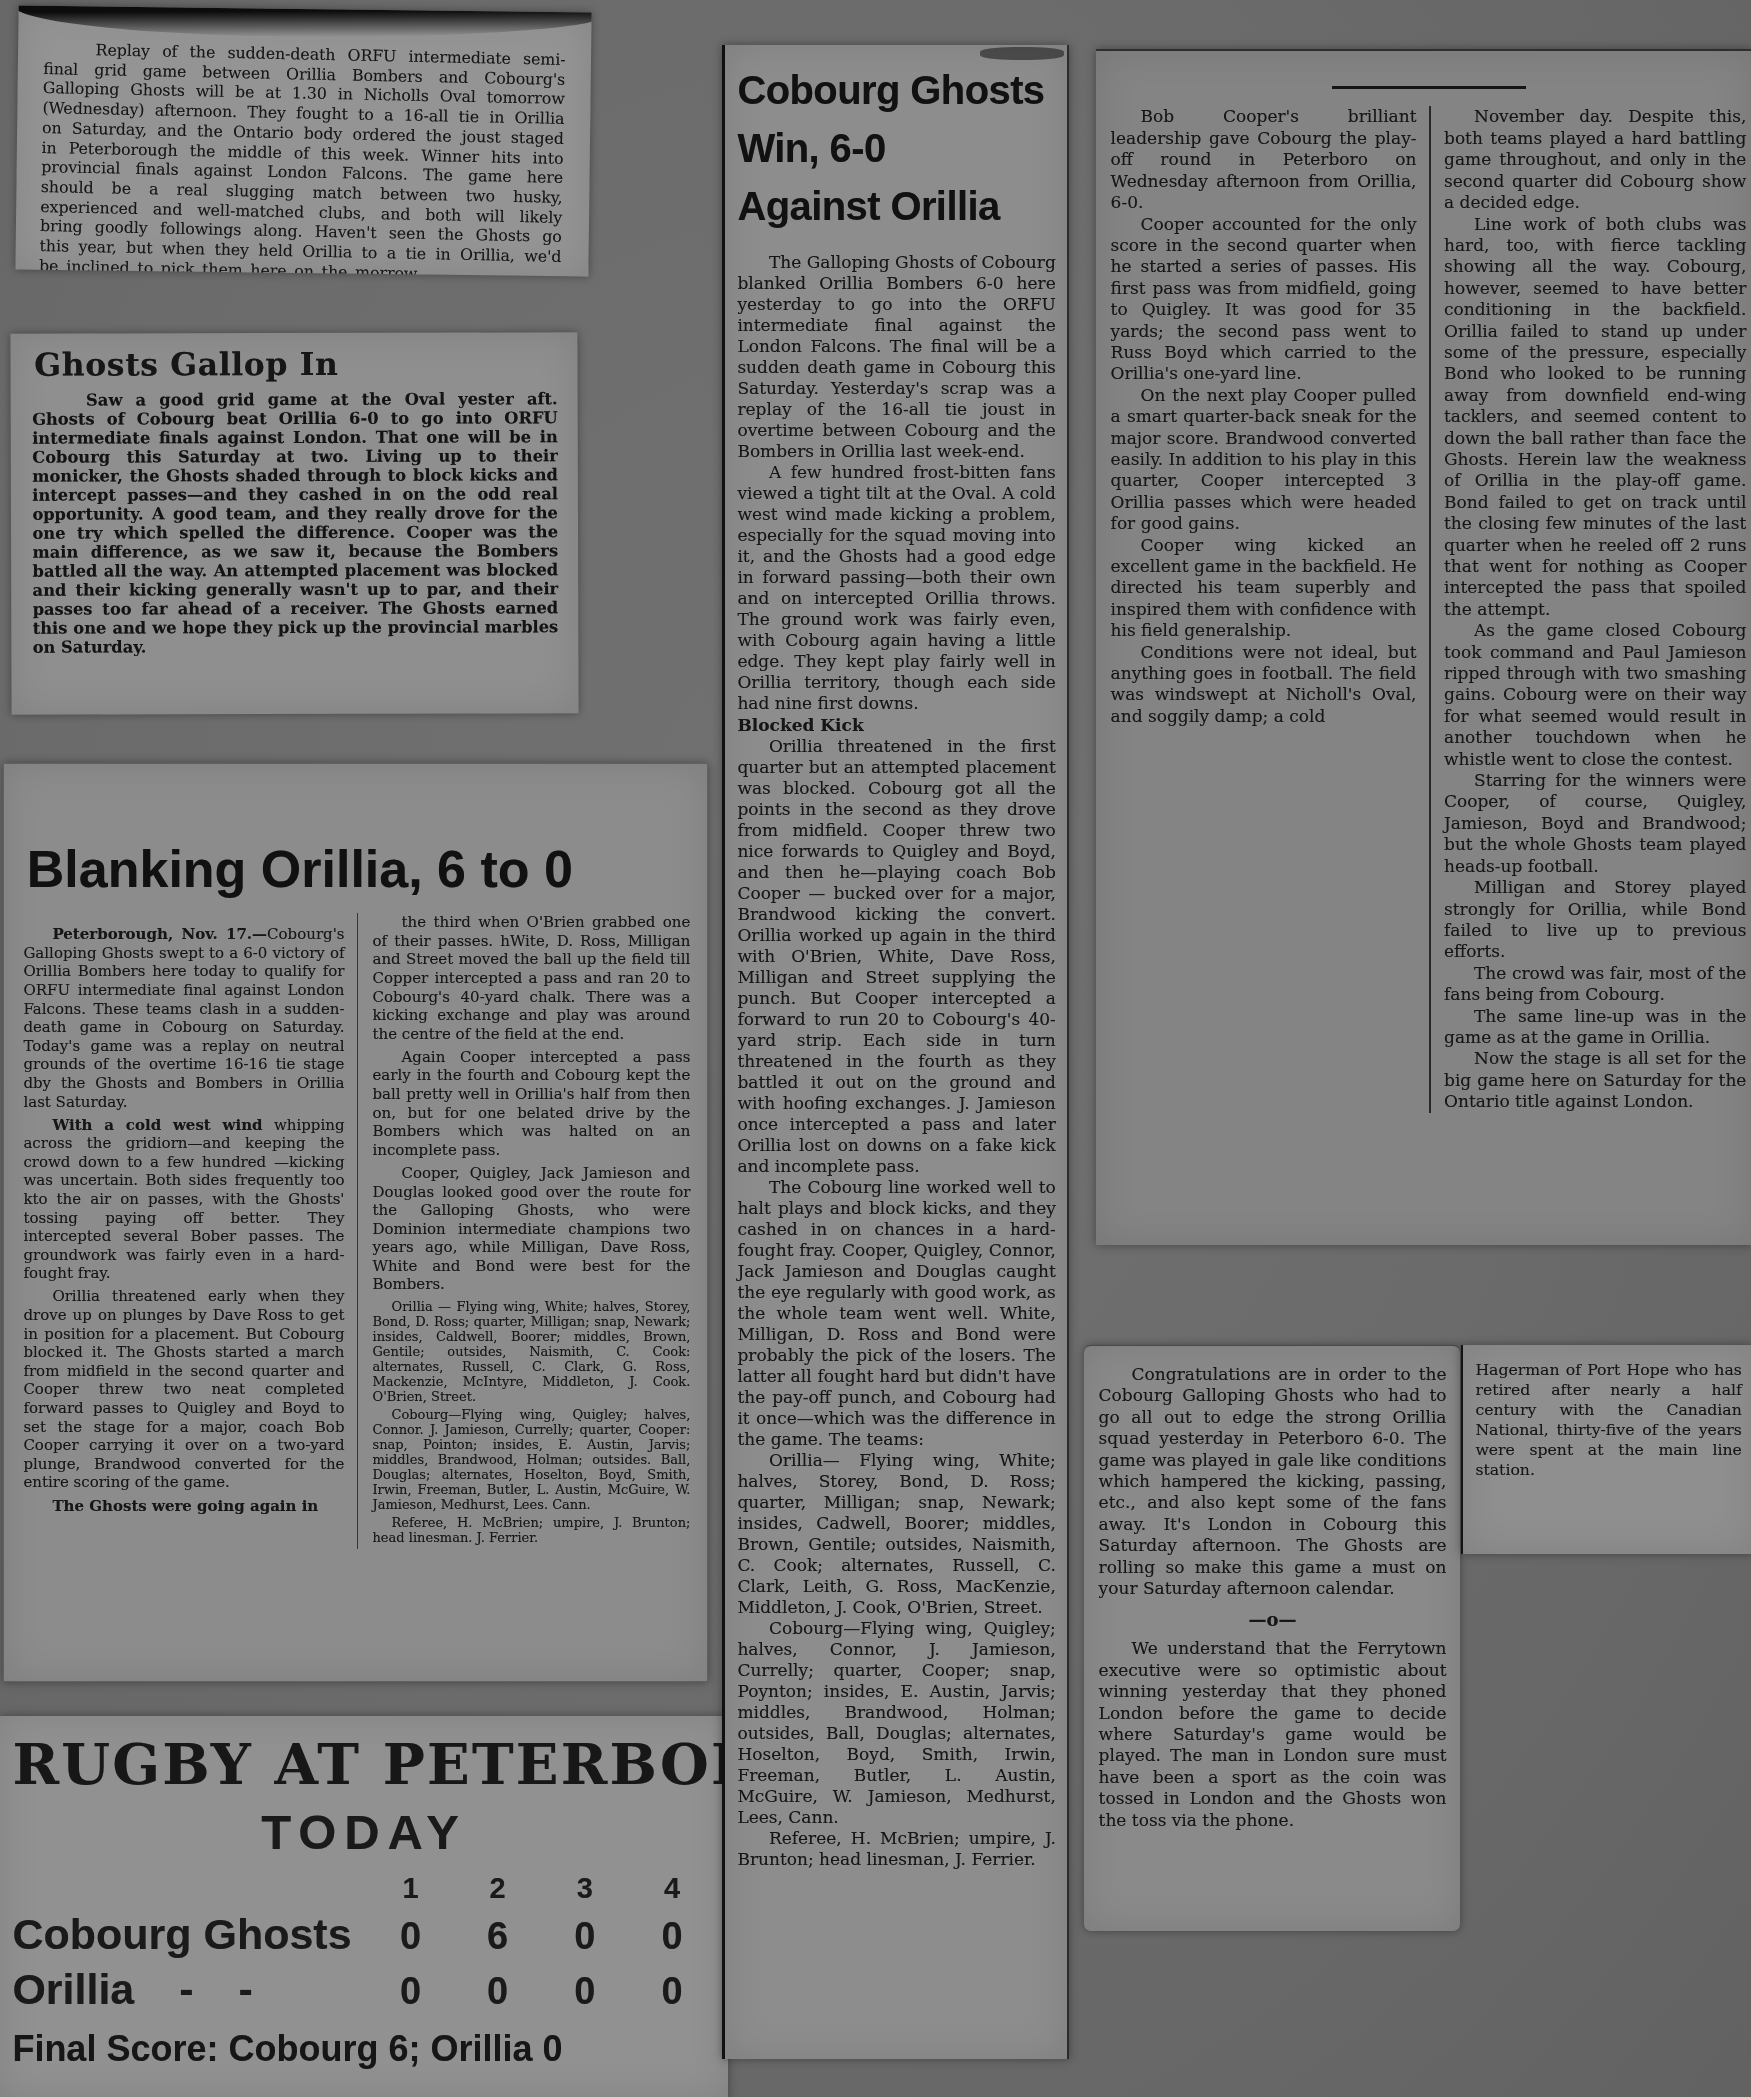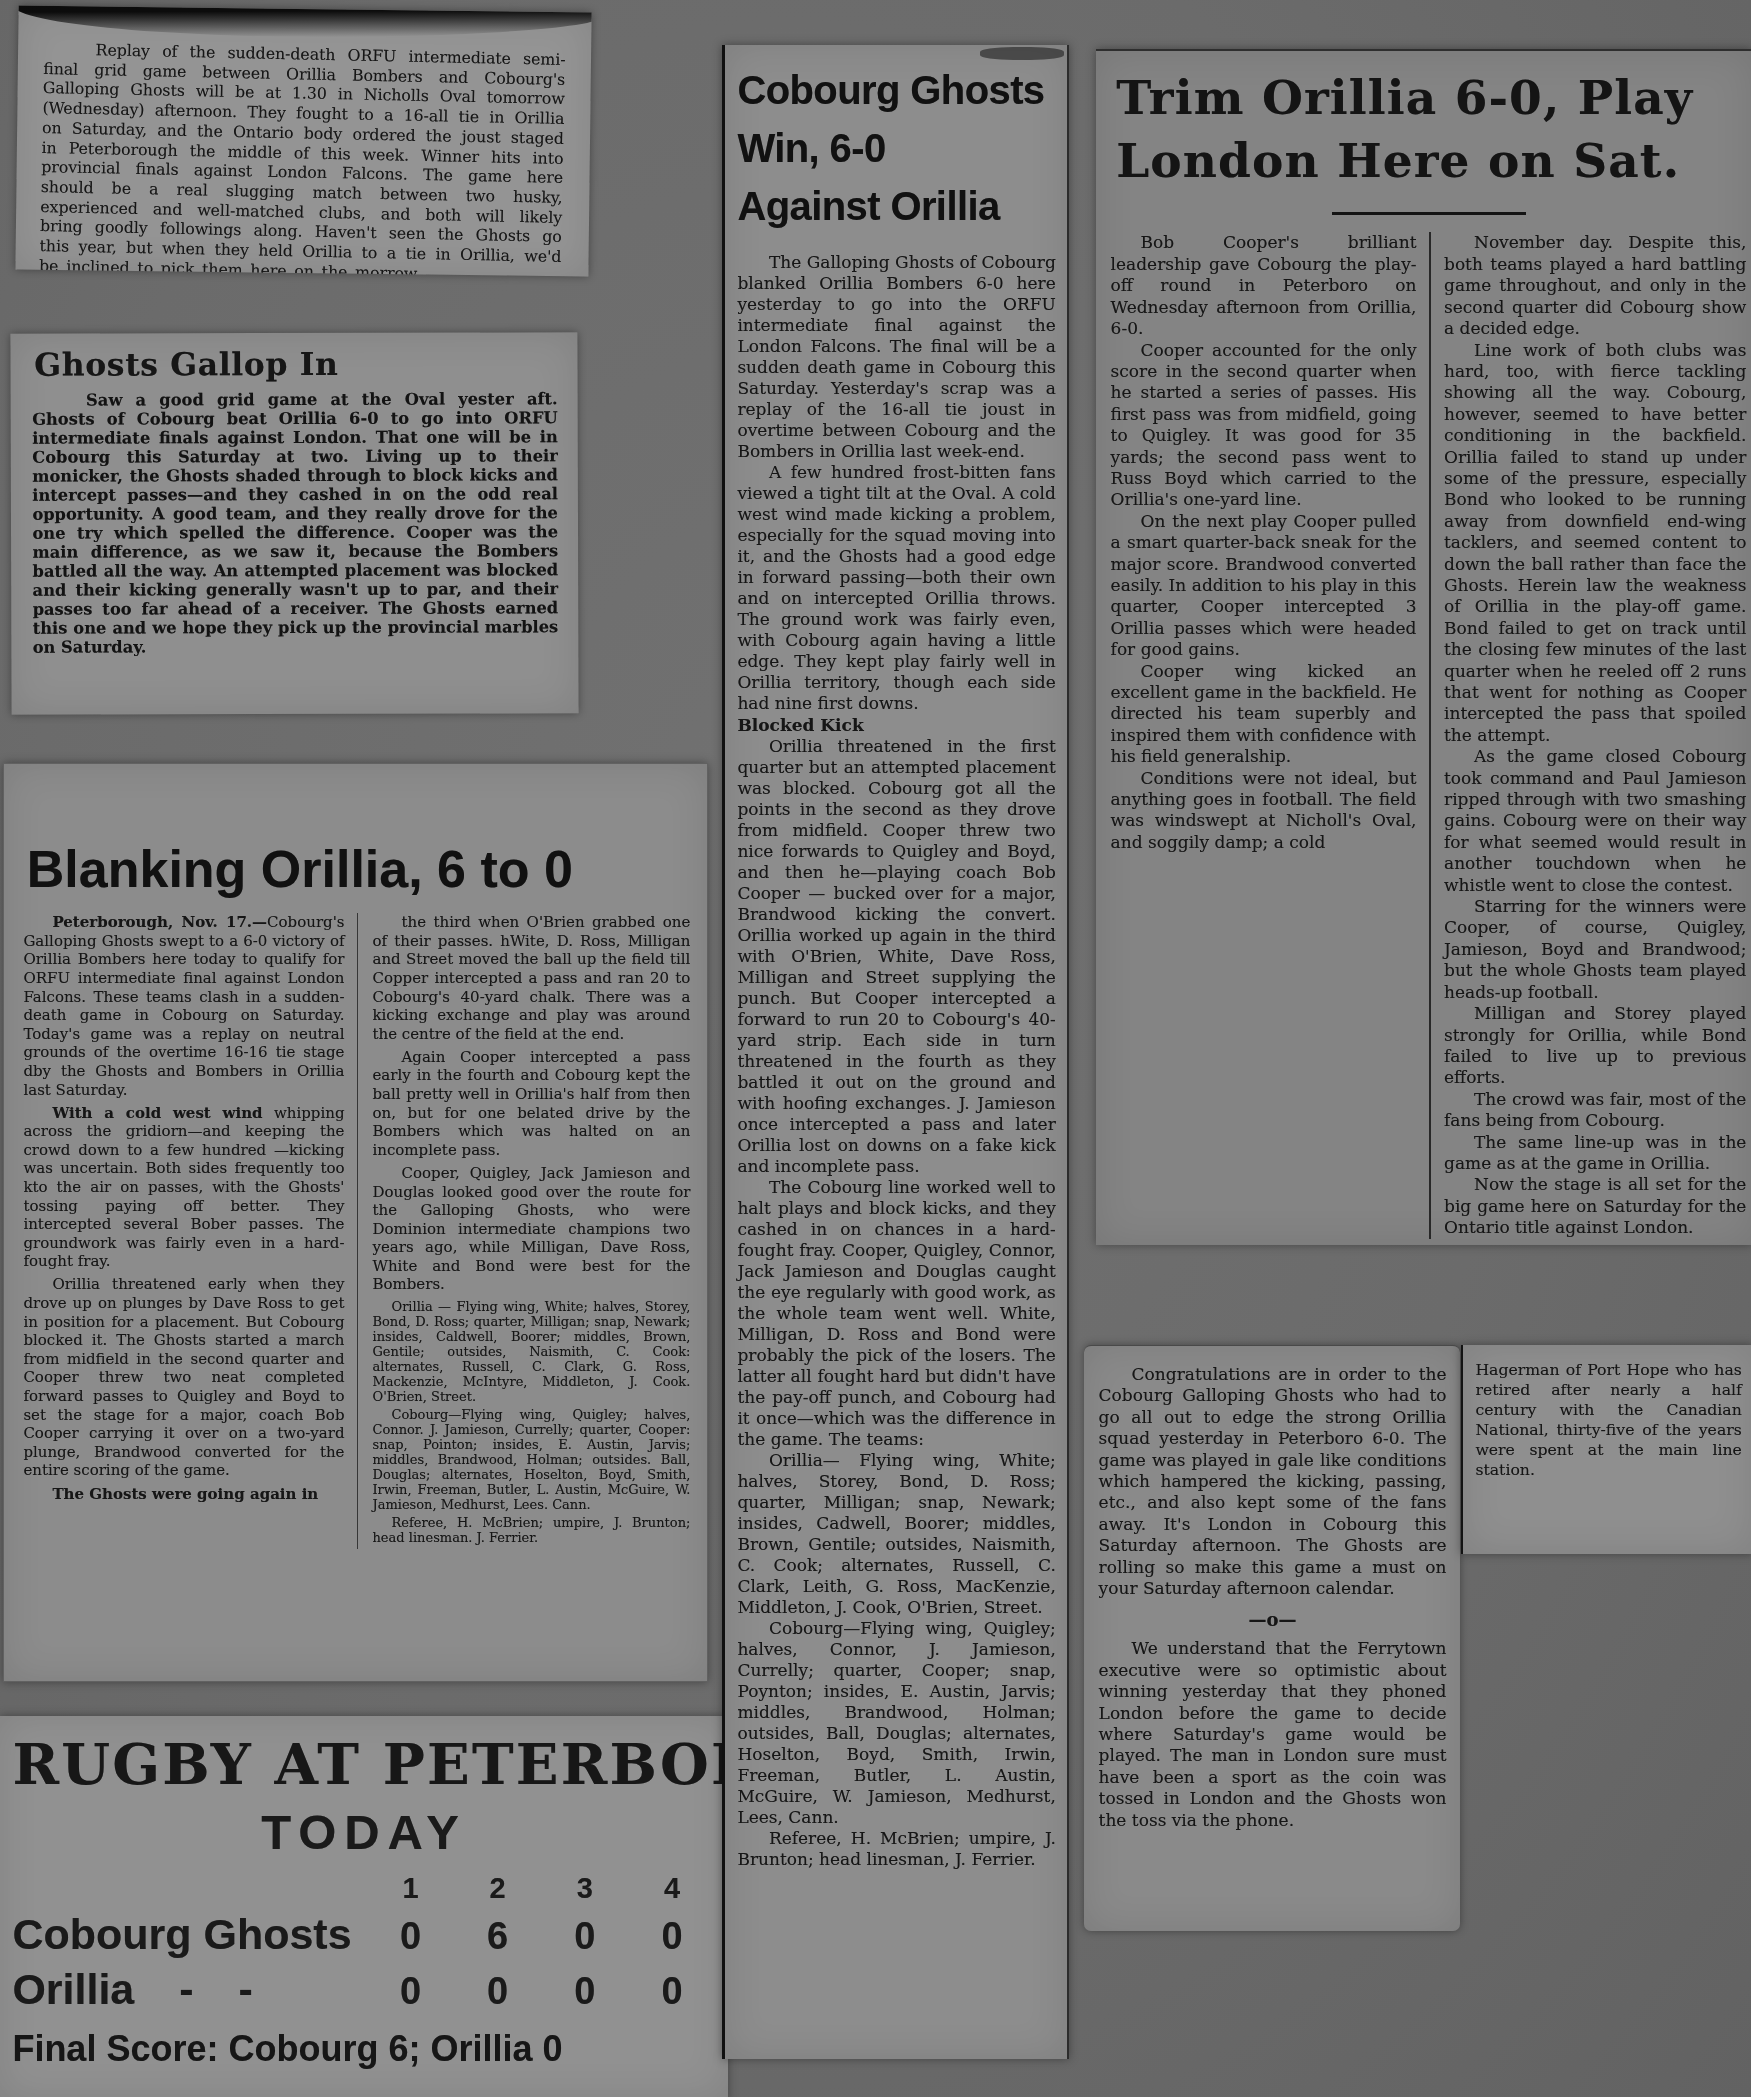--- a/index.html
+++ b/index.html
@@ -21,21 +21,21 @@
   
   .clip-gallop{left:11.2px;top:333px;width:567px;height:381px;background:#8f8f8f;transform:rotate(-.15deg);}
   .clip-gallop .inner{padding:12.4px 20px 5.6px 21.4px;}
   .h-gallop{font-family:"DejaVu Serif",serif;font-size:31.5px;font-weight:600;letter-spacing:0.6px;margin:0 0 7.9px 2.2px;}
   .clip-gallop p{font-size:16.3px;line-height:19px;font-weight:bold;text-indent:54px;color:#131313;}
   
   .clip-reaches{left:3.4px;top:763px;width:703px;height:917px;background:#8c8c8c;border:1.1px solid rgba(45,45,45,.45);}
   .clip-reaches .inner{padding:14.6px 17px 11.2px 19px;}
   .h-reaches{font-family:"Liberation Sans","DejaVu Sans",sans-serif;font-weight:bold;font-size:52px;line-height:60px;letter-spacing:0;margin:0 0 14.6px 3.4px;color:#111;}
   .reaches-cols{display:flex;}
-  .reaches-cols .c1{width:50%;padding-right:12.4px;box-sizing:border-box;}
+  .reaches-cols .c1{width:50%;padding-right:12.4px;box-sizing:border-box;margin-top:12px;}
   .reaches-cols .c2{width:50%;padding-left:14.6px;border-left:1.7px solid rgba(25,25,25,.75);box-sizing:border-box;}
   .clip-reaches p.bodytext{font-size:15px;line-height:18.6px;text-indent:29px;margin-bottom:4.5px;}
   .clip-reaches p.smalltext{font-size:13px;line-height:15px;text-indent:19px;margin-bottom:3.4px;}
   .leadbold{font-weight:bold;}
   p.allbold{font-weight:bold;}
   
   .clip-score{left:0;top:1716px;width:728px;height:382px;background:#919191;border-bottom:3.9px solid #1c1c1c;}
   .clip-score .inner{padding:14.6px 12.4px 0 12.4px;}
   .h-score{font-family:"DejaVu Serif",serif;font-weight:bold;font-size:56px;letter-spacing:2.2px;margin:0;white-space:nowrap;color:#171717;}
   .h-today{font-family:"Liberation Sans","DejaVu Sans",sans-serif;font-weight:bold;font-size:49px;letter-spacing:7.9px;text-align:center;margin:7.9px 0 11.2px 0;color:#1a1a1a;}
@@ -164,24 +164,20 @@
       <p class="bodytext">Orillia threatened in the first quarter but an attempted placement was blocked. Cobourg got all the points in the second as they drove from midfield. Cooper threw two nice forwards to Quigley and Boyd, and then he—playing coach Bob Cooper — bucked over for a major, Brandwood kicking the convert. Orillia worked up again in the third with O'Brien, White, Dave Ross, Milligan and Street supplying the punch. But Cooper intercepted a forward to run 20 to Cobourg's 40-yard strip. Each side in turn threatened in the fourth as they battled it out on the ground and with hoofing exchanges. J. Jamieson once intercepted a pass and later Orillia lost on downs on a fake kick and incomplete pass.</p>
       <p class="bodytext">The Cobourg line worked well to halt plays and block kicks, and they cashed in on chances in a hard-fought fray. Cooper, Quigley, Connor, Jack Jamieson and Douglas caught the eye regularly with good work, as the whole team went well. White, Milligan, D. Ross and Bond were probably the pick of the losers. The latter all fought hard but didn't have the pay-off punch, and Cobourg had it once—which was the difference in the game. The teams:</p>
       <p class="bodytext">Orillia— Flying wing, White; halves, Storey, Bond, D. Ross; quarter, Milligan; snap, Newark; insides, Cadwell, Boorer; middles, Brown, Gentile; outsides, Naismith, C. Cook; alternates, Russell, C. Clark, Leith, G. Ross, MacKenzie, Middleton, J. Cook, O'Brien, Street.</p>
       <p class="bodytext">Cobourg—Flying wing, Quigley; halves, Connor, J. Jamieson, Currelly; quarter, Cooper; snap, Poynton; insides, E. Austin, Jarvis; middles, Brandwood, Holman; outsides, Ball, Douglas; alternates, Hoselton, Boyd, Smith, Irwin, Freeman, Butler, L. Austin, McGuire, W. Jamieson, Medhurst, Lees, Cann.</p>
       <p class="bodytext">Referee, H. McBrien; umpire, J. Brunton; head linesman, J. Ferrier.</p>
     </div>
   </div>
 
   <div class="clip clip-trim">
     <div class="inner">
-      <h1 class="h-trim">
-        <span>Trim Orillia 6-0, Play</span><br>
-        <span>London Here on Sat.</span>
-      </h1>
       <div class="trim-rule"></div>
       <div class="trim-cols">
         <div class="c1">
           <p class="bodytext">Bob Cooper's brilliant leadership gave Cobourg the play-off round in Peterboro on Wednesday afternoon from Orillia, 6-0.</p>
           <p class="bodytext">Cooper accounted for the only score in the second quarter when he started a series of passes. His first pass was from midfield, going to Quigley. It was good for 35 yards; the second pass went to Russ Boyd which carried to the Orillia's one-yard line.</p>
           <p class="bodytext">On the next play Cooper pulled a smart quarter-back sneak for the major score. Brandwood converted easily. In addition to his play in this quarter, Cooper intercepted 3 Orillia passes which were headed for good gains.</p>
           <p class="bodytext">Cooper wing kicked an excellent game in the backfield. He directed his team superbly and inspired them with confidence with his field generalship.</p>
           <p class="bodytext">Conditions were not ideal, but anything goes in football. The field was windswept at Nicholl's Oval, and soggily damp; a cold</p>
         </div>
         <div class="c2">

